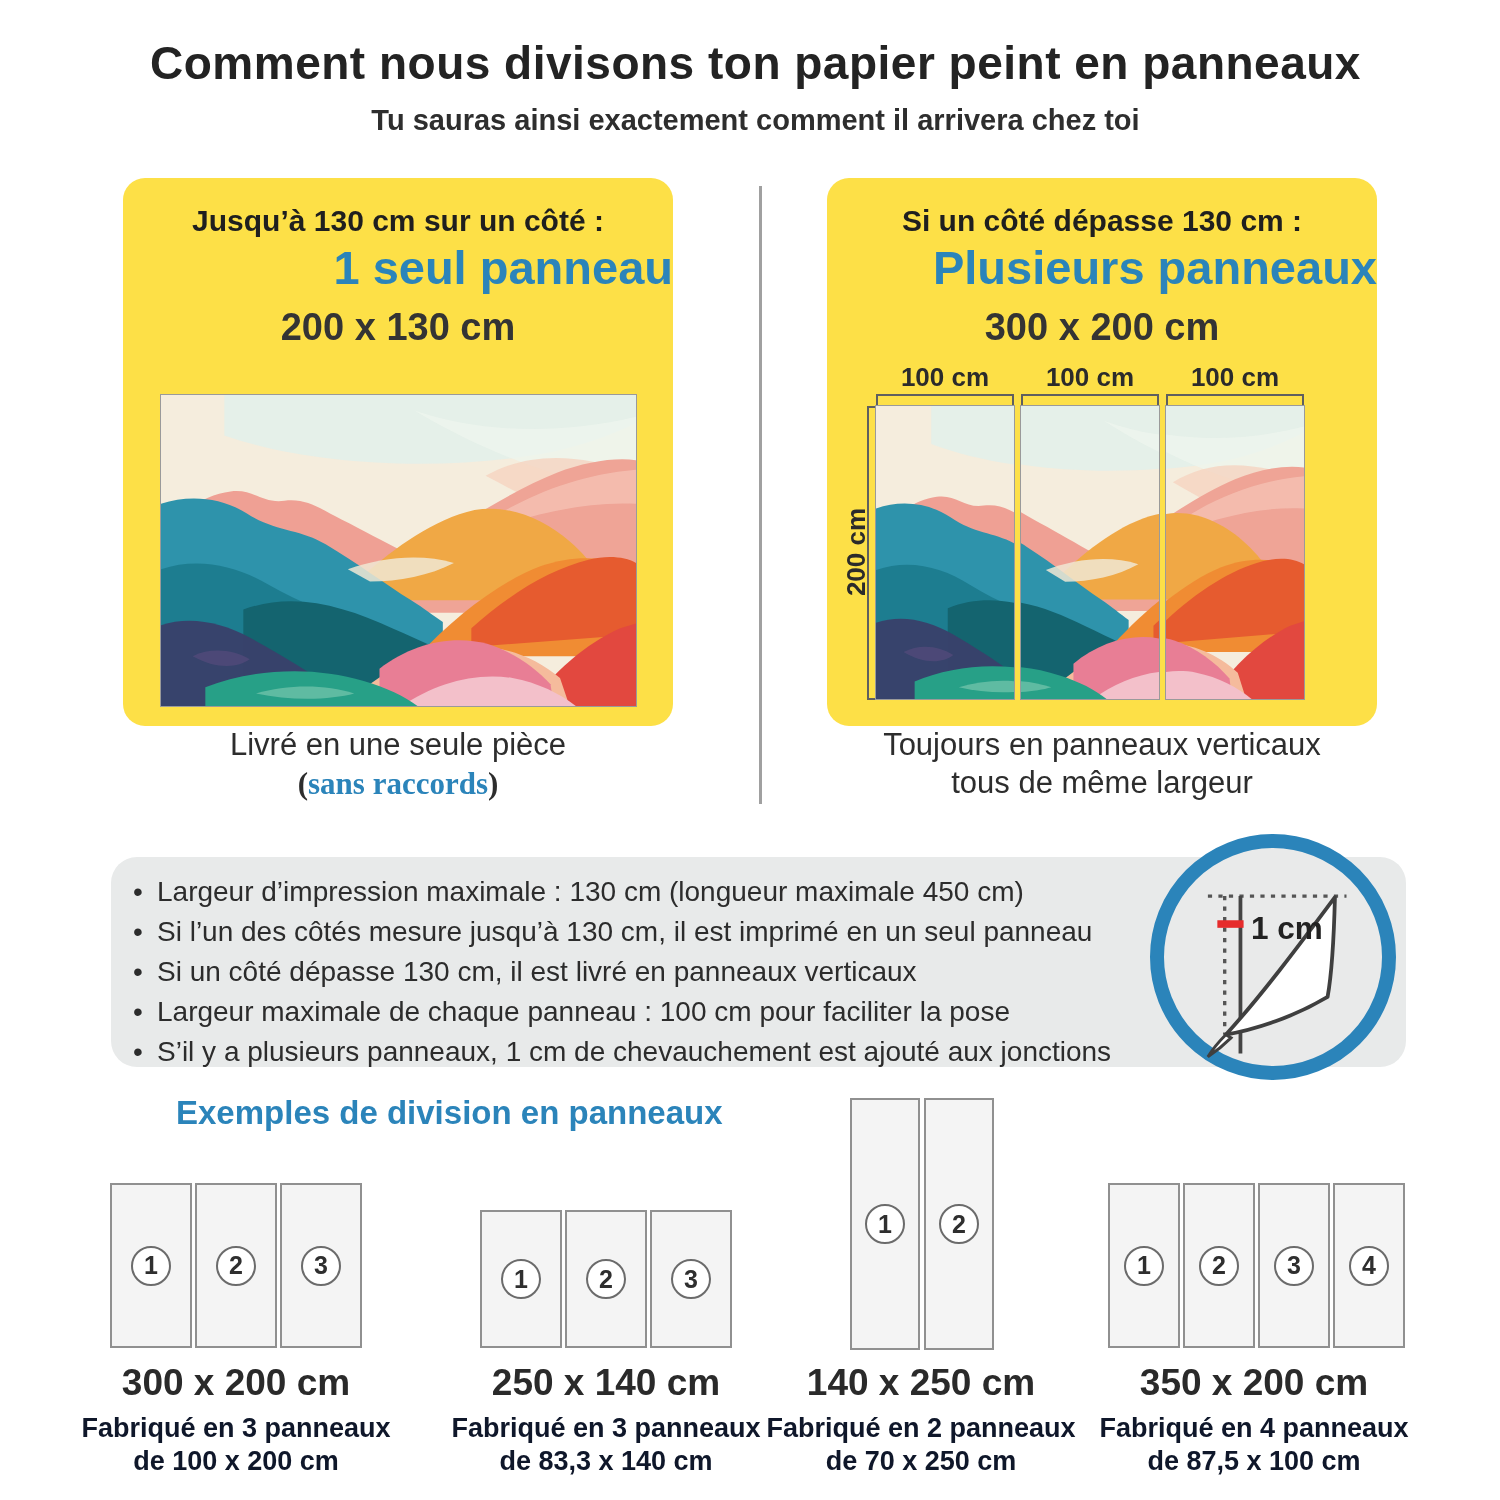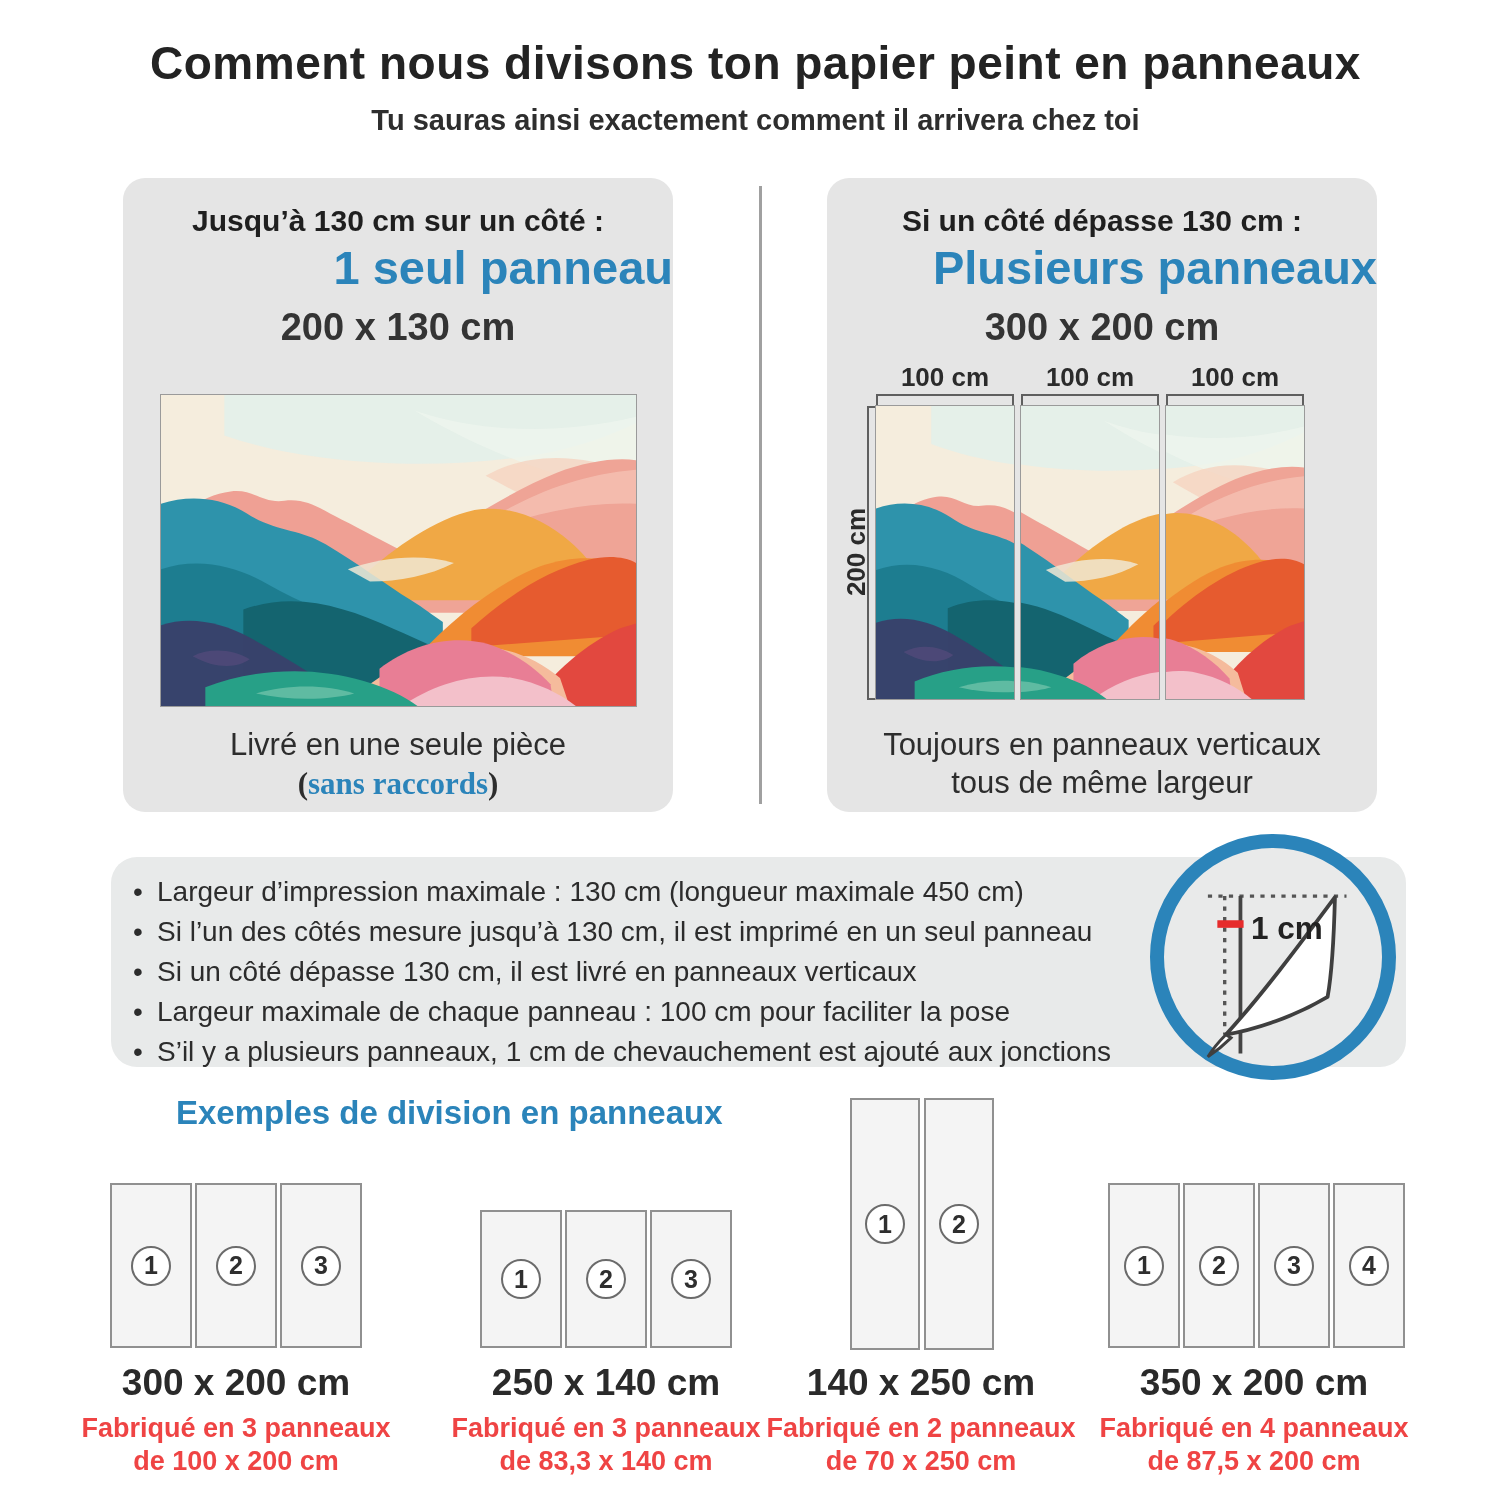--- a/index.html
+++ b/index.html
@@ -7,21 +7,21 @@
        font-family:"Liberation Sans",sans-serif;color:#2b2b2b;}
   .abs{position:absolute;margin-left:11px;}
   .ctr{left:0;right:0;text-align:center;}
   .blue{color:#2b84ba;}
 
   
   .title{top:36px;font-size:46px;font-weight:800;color:#232323;letter-spacing:.5px;}
   .subtitle{top:104px;font-size:29px;font-weight:600;color:#2e2e2e;}
 
   
-  .gbox{position:absolute;top:178px;width:550px;height:634px;background:#e5e5e5;border-radius:22px;}
+  .gbox{position:absolute;top:178px;width:550px;height:548px;background:#fde047;border-radius:22px;}
   .gbox .cond{position:absolute;top:26px;left:0;right:0;text-align:center;font-size:30px;font-weight:800;color:#1f1f1f;}
   .gbox .head{position:absolute;top:62px;left:0;right:0;text-align:right;font-size:47px;font-weight:800;}
   .gbox .dim{position:absolute;top:128px;left:0;right:0;text-align:center;font-size:38px;font-weight:700;color:#343434;}
   .gbox .cap1{position:absolute;top:549px;left:0;right:0;text-align:center;font-size:31px;font-weight:500;color:#2d2d2d;}
   .gbox .cap2{position:absolute;top:588px;left:0;right:0;text-align:center;font-size:31px;font-weight:800;color:#2d2d2d;font-family:Liberation Serif, serif;}
 
   .divider{left:748px;top:186px;width:3px;height:618px;background:#a0a0a0;}
 
   .art-frame{position:absolute;border:1px solid #9a9a9a;box-sizing:border-box;background:#f5eddd;}
   .art-frame svg{display:block;width:100%;height:100%;}
@@ -48,21 +48,21 @@
   .ovcircle svg{position:absolute;inset:4px;width:210px;height:210px;}
 
   
   .exhead{left:165px;top:1094px;font-size:33px;font-weight:800;}
   .xp{position:absolute;background:#f4f4f4;border:2px solid #909090;box-sizing:border-box;}
   .numc{position:absolute;left:50%;top:50%;transform:translate(-50%,-50%);width:40px;height:40px;
         border:2px solid #6b6b6b;border-radius:50%;background:#fff;box-sizing:border-box;
         display:flex;align-items:center;justify-content:center;font-size:25px;font-weight:800;color:#2f2f2f;}
   .excap{position:absolute;top:1362px;transform:translateX(-50%);text-align:center;width:420px;}
   .excap .sz{font-size:37px;font-weight:800;color:#2a2a2a;}
-  .excap .d1,.excap .d2{font-size:27px;font-weight:600;color:#ef4444;line-height:33px;}
+  .excap .d1,.excap .d2{font-size:27px;font-weight:600;color:#0f172a;line-height:33px;}
   .excap .sz{margin-bottom:8px;}
 </style>
 </head>
 <body>
 
 <svg width="0" height="0" style="position:absolute" aria-hidden="true">
   <defs>
     <g id="wc">
       <rect width="300" height="200" fill="#f5eddd"></rect>
       <path d="M40,26 C90,44 170,50 240,38 C262,34 284,26 300,18 L300,0 L40,0 Z" fill="#e3f0ea" opacity="0.9"></path>
@@ -216,14 +216,14 @@
   </div>
 <div class="xp" style="left:1258px;top:1183px;width:72px;height:165px">
     <span class="numc">3</span>
   </div>
 <div class="xp" style="left:1333px;top:1183px;width:72px;height:165px">
     <span class="numc">4</span>
   </div>
 <div class="excap" style="left:1254px">
   <div class="sz">350 x 200 cm</div>
   <div class="d1">Fabriqué en 4 panneaux</div>
-  <div class="d2">de 87,5 x 200 cm</div>
+  <div class="d2">de 87,5 x 100 cm</div>
 </div>
 
 </body></html>

